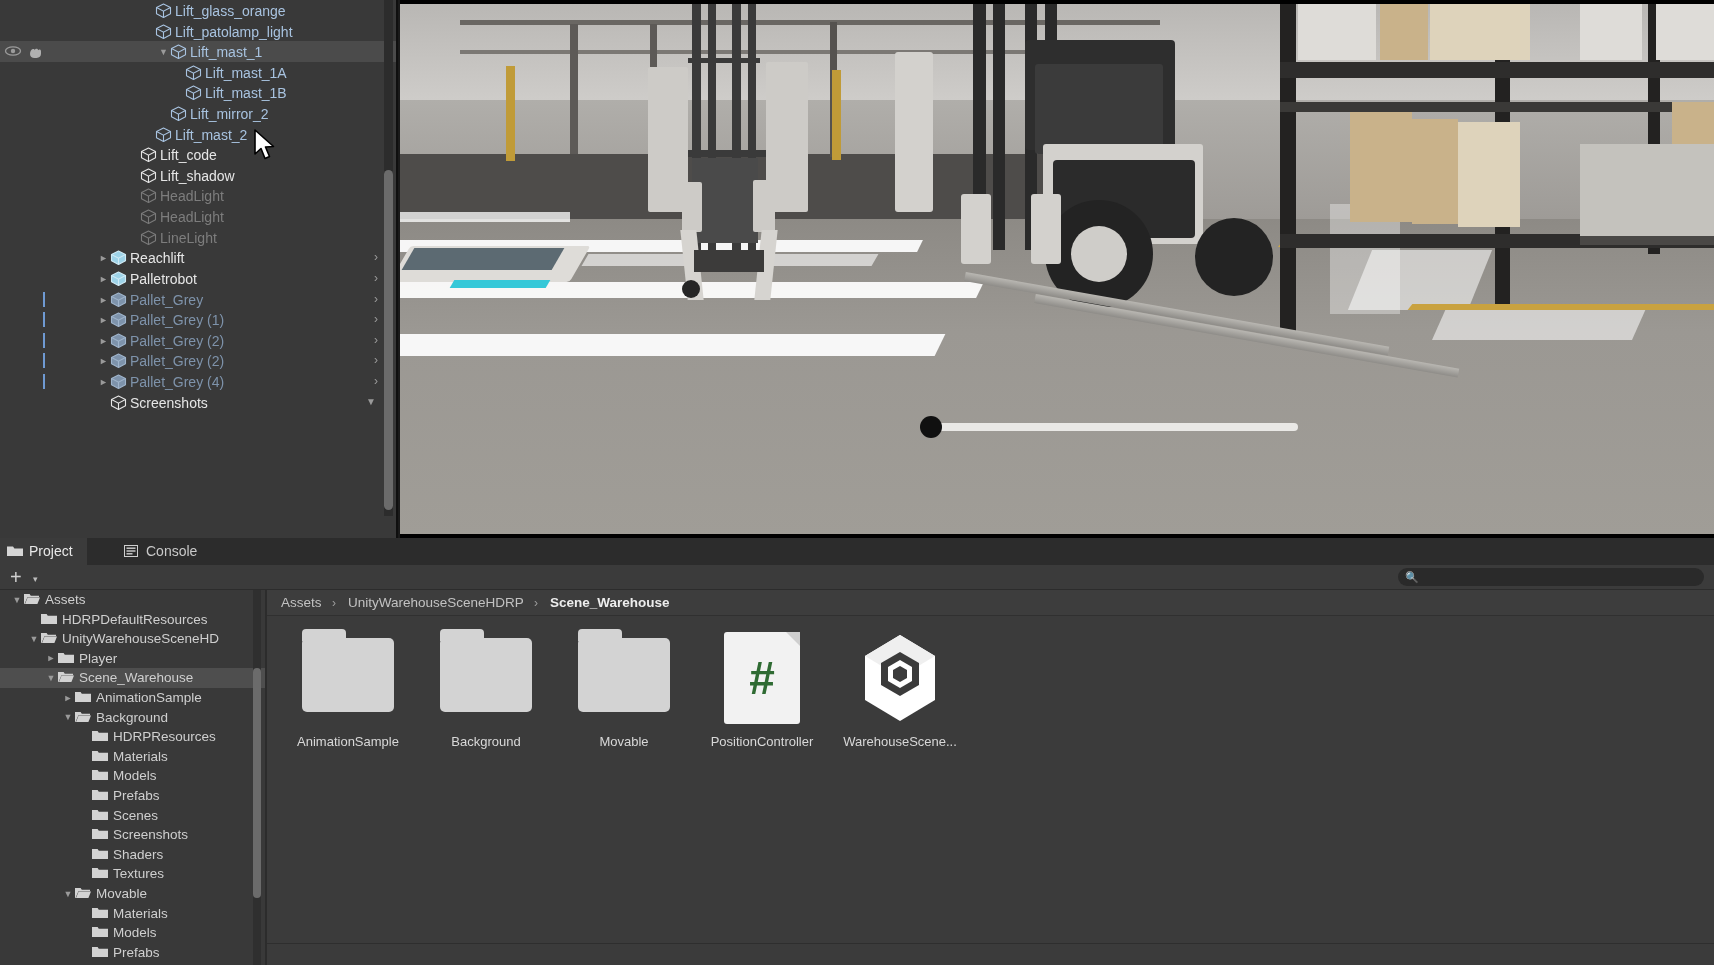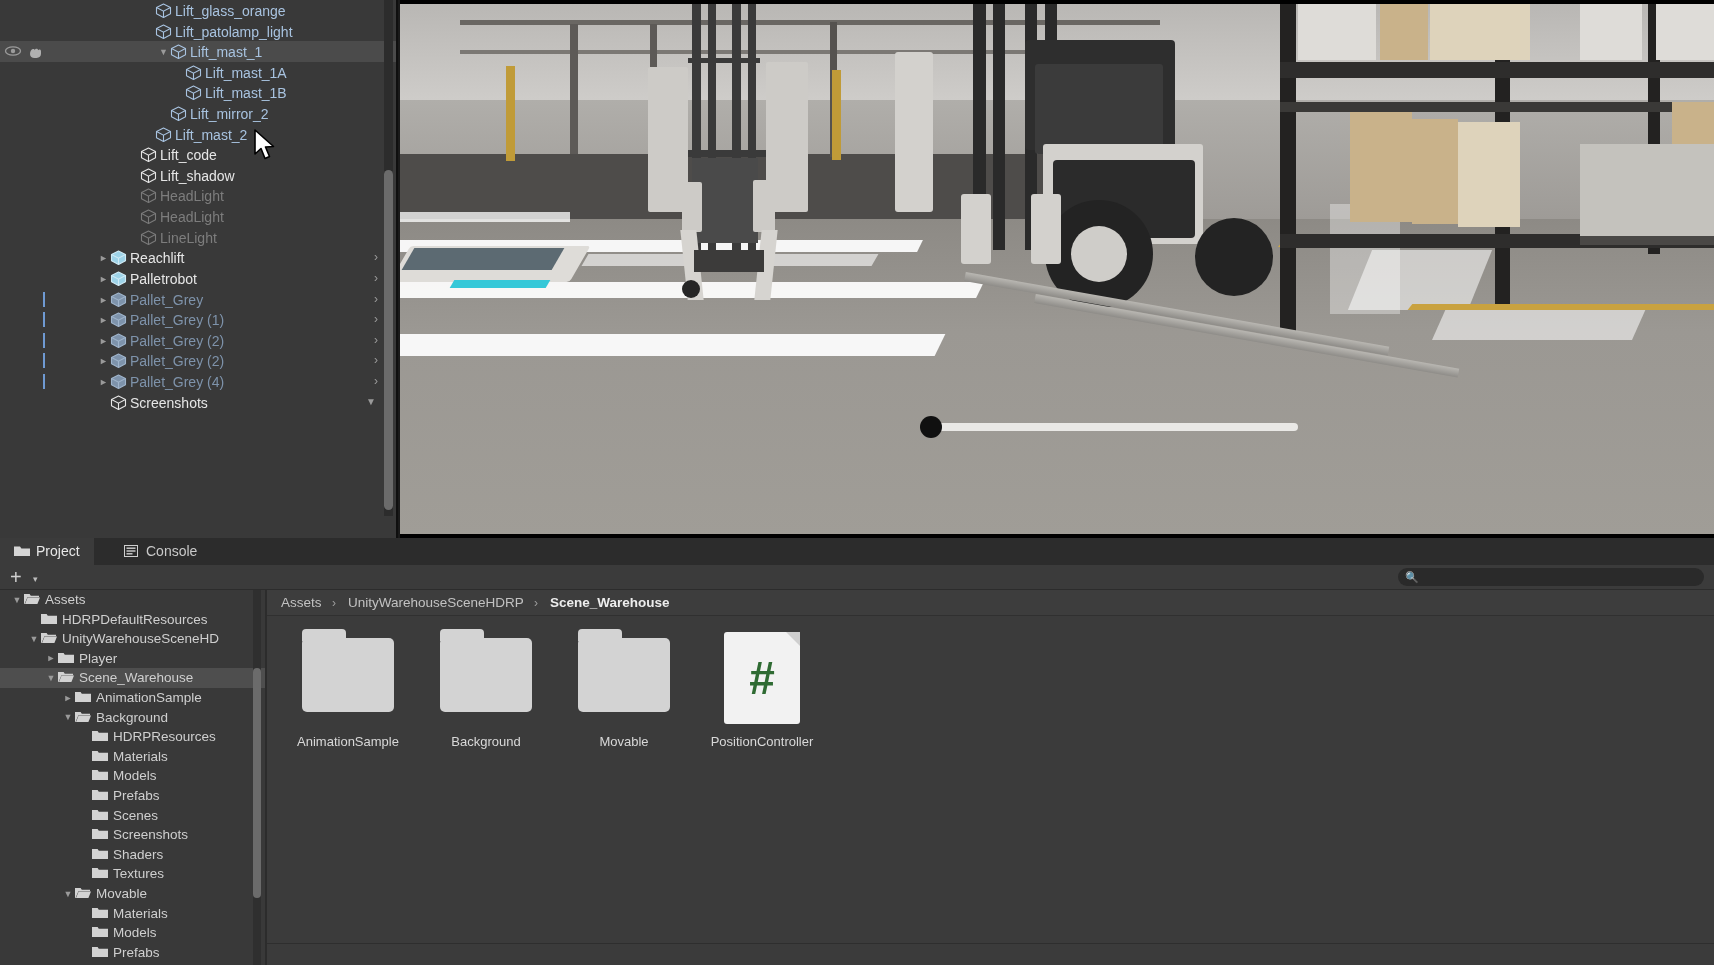--- a/index.html
+++ b/index.html
@@ -145,21 +145,21 @@
     background: #393939;
   }
   #tabbar {
     position: absolute; left: 0; top: 0; width: 1714px; height: 27px;
     background: #2c2c2c;
   }
   .tab {
     position: absolute; top: 0; height: 27px; line-height: 27px;
     font-size: 14px; color: #c9c9c9; padding: 0 14px;
   }
-  .tab.active { background: #3b3b3b; color: #e8e8e8; }
+  .tab.active { background: #3b3b3b; color: #e8e8e8; padding-left: 7px; }
   .tabicon { display: inline-block; width: 16px; height: 12px; vertical-align: -1px; margin-right: 6px; }
 
   #ptoolbar {
     position: absolute; left: 0; top: 27px; width: 1714px; height: 25px;
     background: #3b3b3b; border-bottom: 1px solid #2c2c2c;
   }
   #plus { position: absolute; left: 10px; top: 3px; font-size: 20px; color: #d0d0d0; line-height: 18px; }
   #plusarrow { position: absolute; left: 33px; top: 9px; font-size: 9px; color: #bdbdbd; }
   #searchbox {
     position: absolute; right: 10px; top: 3px; width: 306px; height: 18px;
@@ -594,20 +594,32 @@
             <div class="alabel">Movable</div>
           </div>
           <div class="asset" style="left: 426px;">
             <div class="glyph">
               <div class="csfile">
                 <div class="cshash">#</div>
               </div>
             </div>
             <div class="alabel">PositionController</div>
           </div>
+          <div class="asset" style="left: 564px;">
+            <div class="glyph">
+              <div style="position:absolute;left:28px;top:2px;"><svg width="82" height="92" viewBox="0 0 82 92">
+                  <path d="M41 3 L76 24 L76 68 L41 89 L6 68 L6 24 Z" fill="#ffffff"></path>
+                  <path d="M41 3 L76 24 L41 45 L6 24 Z" fill="#efefef"></path>
+                  <path d="M41 20 L60 31 L60 53 L41 64 L22 53 L22 31 Z" fill="#3b3b3b"></path>
+                  <path d="M41 28 L53 35 L53 49 L41 56 L29 49 L29 35 Z" fill="#ffffff"></path>
+                  <path d="M41 34 L48 38 L48 46 L41 50 L34 46 L34 38 Z" fill="#3b3b3b"></path>
+                </svg></div>
+            </div>
+            <div class="alabel">WarehouseScene...</div>
+          </div>
         </div>
       <div id="pstatus"></div>
     </div>
   </div>
 
 
   <div id="cursor">
     <svg width="26" height="34" viewBox="0 0 26 34">
       <path d="M2 1 L2 25 L8 19.5 L12 29.5 L16.5 27.5 L12.5 18 L20.5 17.5 Z" fill="#ffffff" stroke="#000000" stroke-width="1.6" stroke-linejoin="round"></path>
     </svg>

